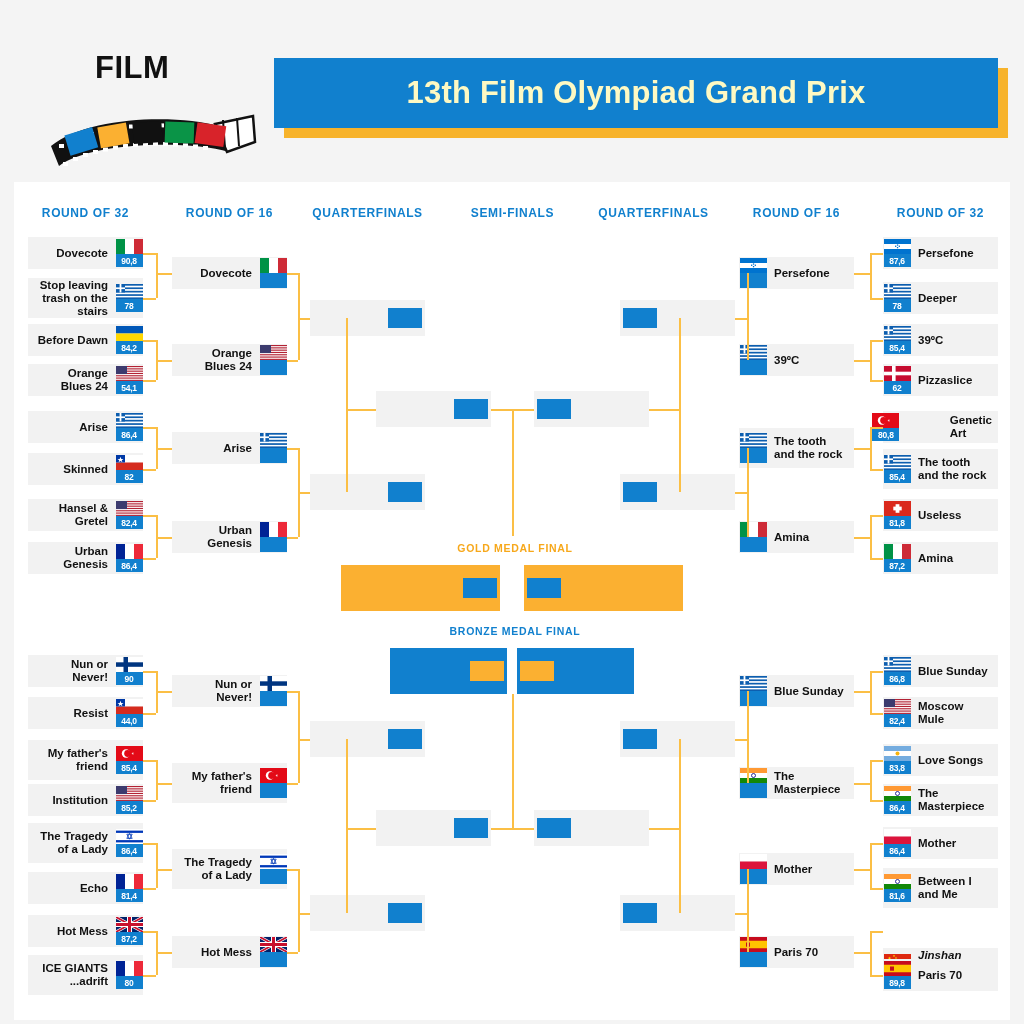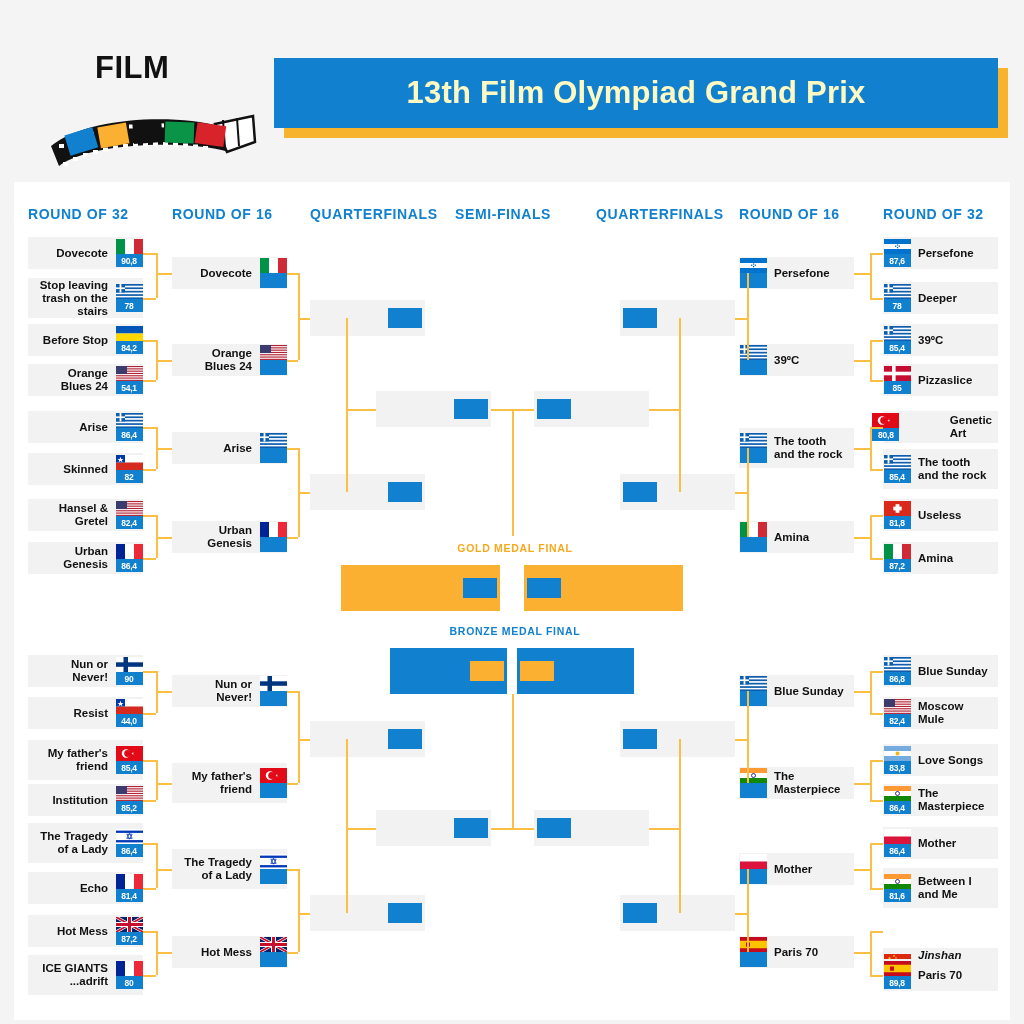--- a/index.html
+++ b/index.html
@@ -38,22 +38,22 @@
   .banner{
     position:absolute;left:274px;top:58px;width:724px;height:70px;
     background:#1180ce;display:flex;align-items:center;justify-content:center;
   }
   .banner-title{
     color:#fef9c3;font-size:31px;font-weight:bold;letter-spacing:.2px;
   }
 
   
   .rh{
-    position:absolute;top:206px;font-size:14px;font-weight:bold;
-    color:#1180ce;letter-spacing:.6px;white-space:nowrap;
+    position:absolute;top:206px;font-size:12px;font-weight:bold;
+    color:#1180ce;letter-spacing:.6px;text-align:center;white-space:nowrap;
   }
 
   
   .ln{position:absolute;background:#fbbf45;}
   .lnh{height:2px;}
   .lnv{width:2px;}
 
   
   .card{
     position:absolute;background:#f2f2f2;
@@ -174,21 +174,21 @@
               <rect y="13.4" width="27" height="1.6" fill="#0d5eaf"></rect>
               <rect width="9" height="8.5" fill="#0d5eaf"></rect>
               <rect x="3.6" width="1.8" height="8.5" fill="#fff"></rect>
               <rect y="3.4" width="9" height="1.7" fill="#fff"></rect>
             </svg>
           </div>
           <div class="badge">78</div>
         </div>
       </div>
       <div class="card left" style="left: 28px; width: 115px; height: 32px; top: 324px;">
-        <div class="nm">Before Stop</div>
+        <div class="nm">Before Dawn</div>
         <div class="slot">
           <div>
             <svg class="flag" viewBox="0 0 27 15" preserveAspectRatio="none">
               <rect width="27" height="7.5" fill="#0057b7"></rect>
               <rect y="7.5" width="27" height="7.5" fill="#ffd700"></rect>
             </svg>
           </div>
           <div class="badge">84,2</div>
         </div>
       </div>
@@ -617,21 +617,21 @@
       <div class="card right" style="left: 883px; width: 115px; height: 32px; top: 364px;">
         <div class="nm">Pizzaslice</div>
         <div class="slot">
           <div>
             <svg class="flag" viewBox="0 0 27 15" preserveAspectRatio="none">
               <rect width="27" height="15" fill="#c60c30"></rect>
               <rect x="8" width="3.6" height="15" fill="#fff"></rect>
               <rect y="5.7" width="27" height="3.6" fill="#fff"></rect>
             </svg>
           </div>
-          <div class="badge">85</div>
+          <div class="badge">62</div>
         </div>
       </div>
       <div class="card right" style="left: 883px; width: 115px; height: 32px; top: 411px; gap: 43px;">
         <div class="nm">Genetic Art</div>
         <div class="slot">
           <div>
             <svg class="flag" viewBox="0 0 27 15" preserveAspectRatio="none">
               <rect width="27" height="15" fill="#e30a17"></rect>
               <circle cx="10" cy="7.5" r="4.2" fill="#fff"></circle>
               <circle cx="11.6" cy="7.5" r="3.4" fill="#e30a17"></circle>

